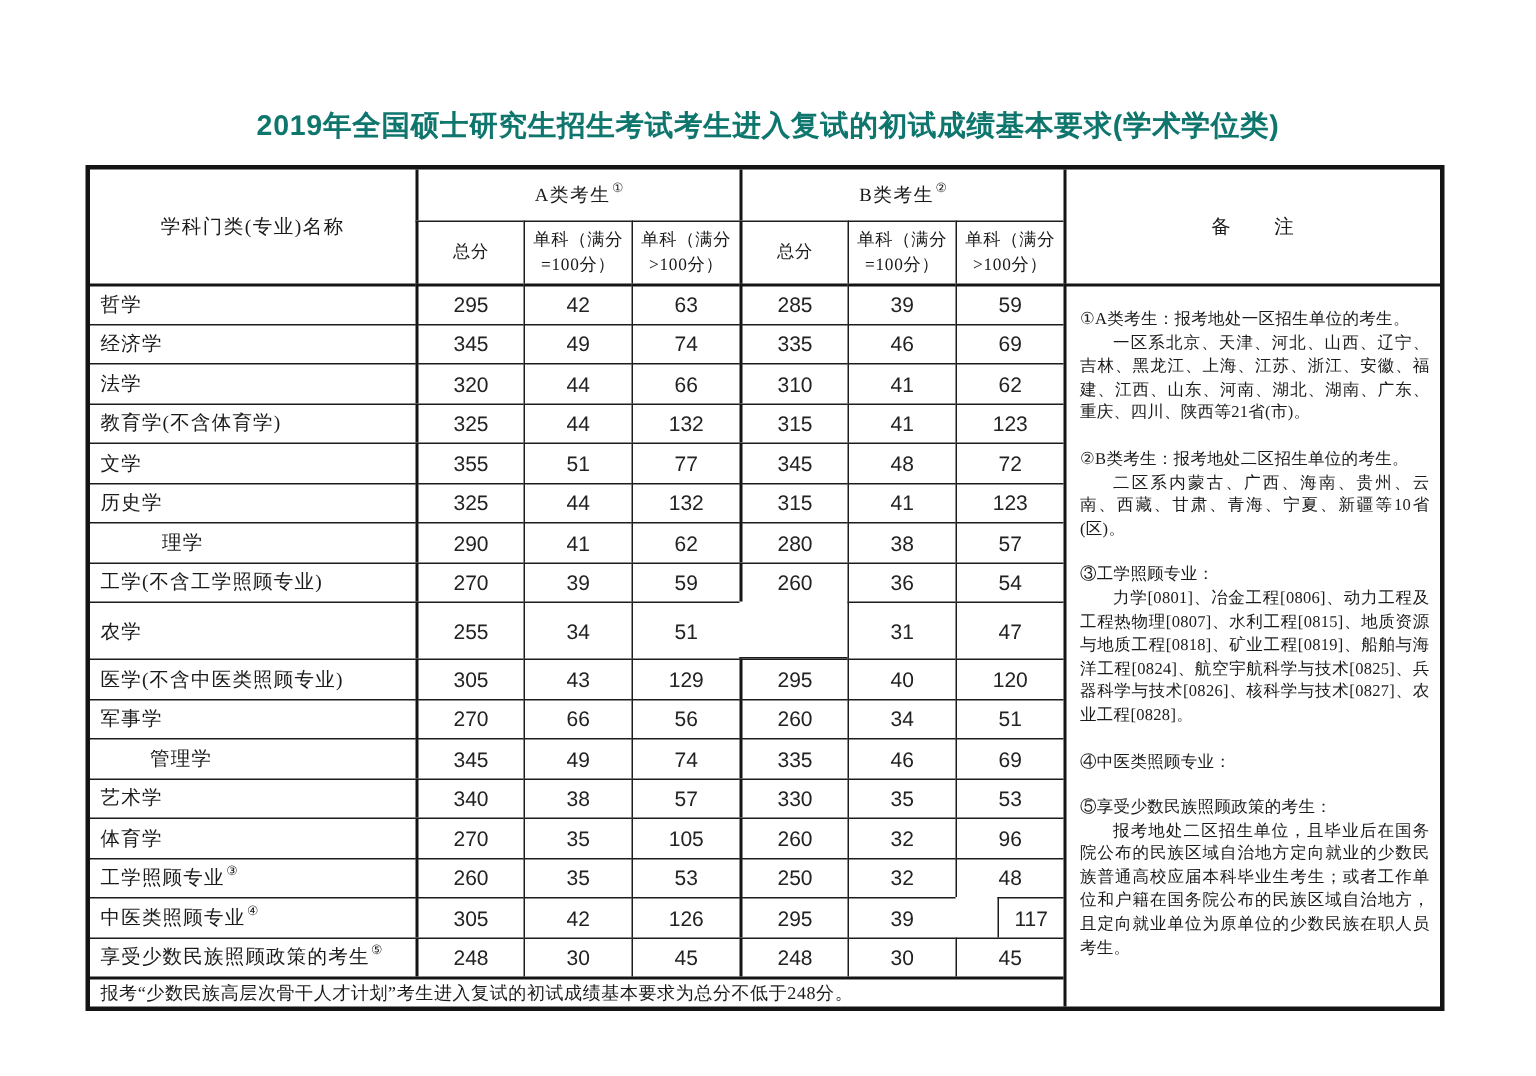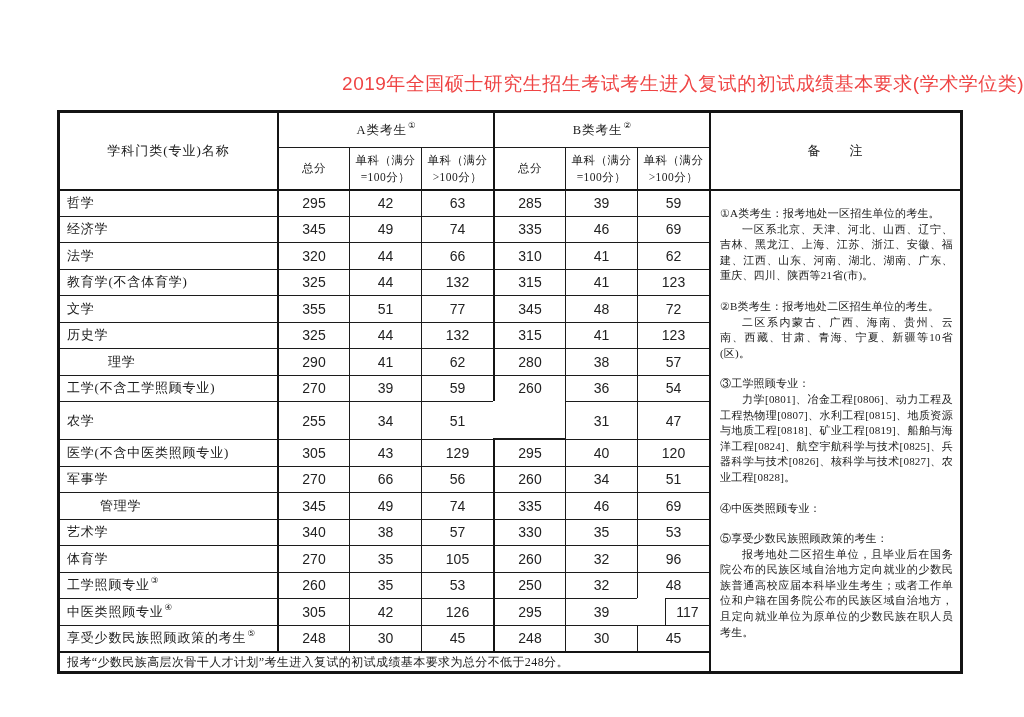--- a/index.html
+++ b/index.html
@@ -4,23 +4,23 @@
 <style>
   * { margin:0; padding:0; box-sizing:border-box; }
   html,body { background:#888; }
   .page {
     position:relative; width:1024px; height:717px; background:#ffffff;
     font-family:"Liberation Serif", serif; color:#1a1a1a; overflow:hidden;
     margin:0 auto;
   }
   .doc-title {
     position:absolute; top:71px; left:0; width:100%;
-    text-align:right; font-size:19px; font-weight:normal;
+    text-align:center; font-size:19px; font-weight:bold;
     font-family:"Liberation Sans", sans-serif; letter-spacing:0.5px;
-    color:#ef4444;
+    color:#0f766e;
   }
   .score-table {
     position:absolute; left:57px; top:110px; width:906px; height:564px;
     display:grid;
     grid-template-columns:217px 72px 72px 72px 72px 72px 72px 251px;
     grid-template-rows:34px 42px repeat(17, 1fr) 20px;
     border:3px solid #141414;
   }
   .cell {
     border-left:1px solid #1c1c1c; border-top:1px solid #1c1c1c;

